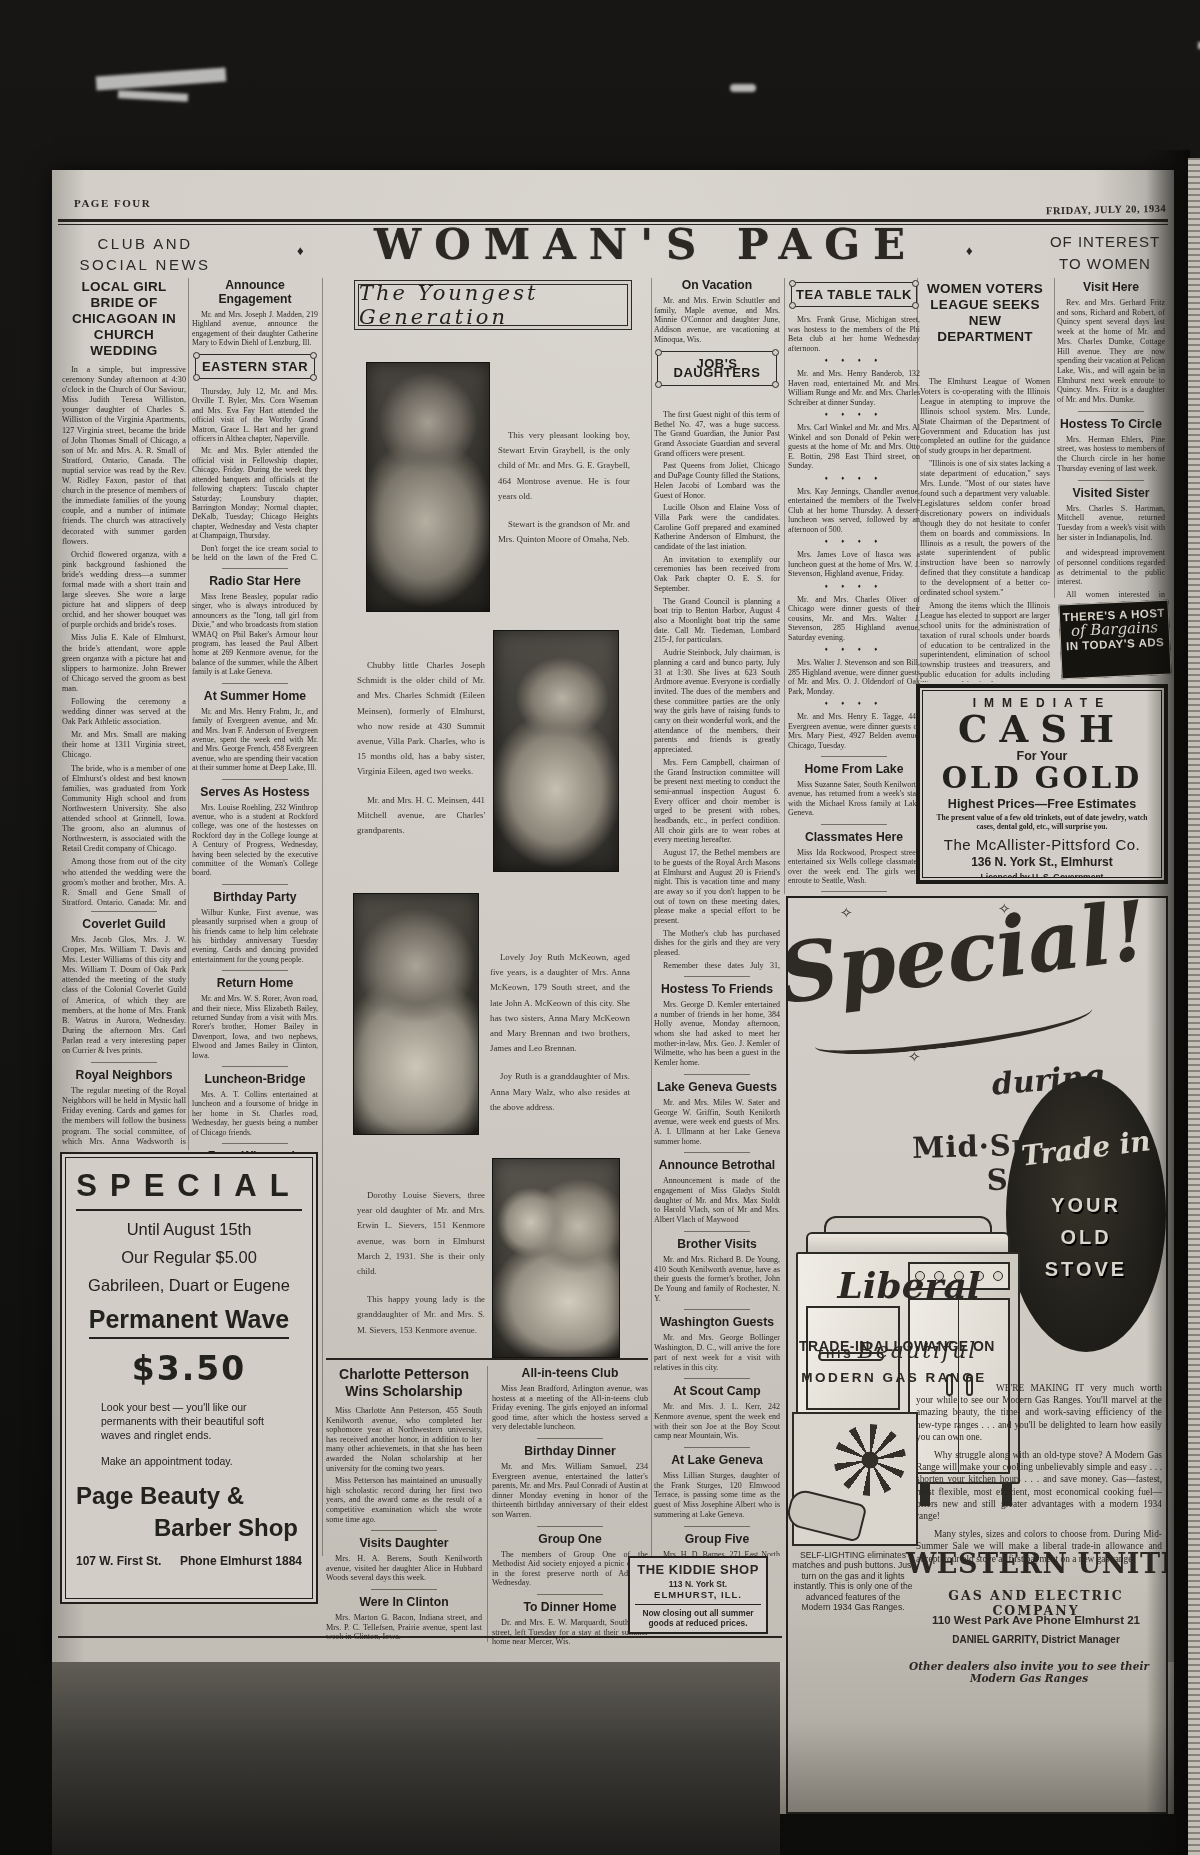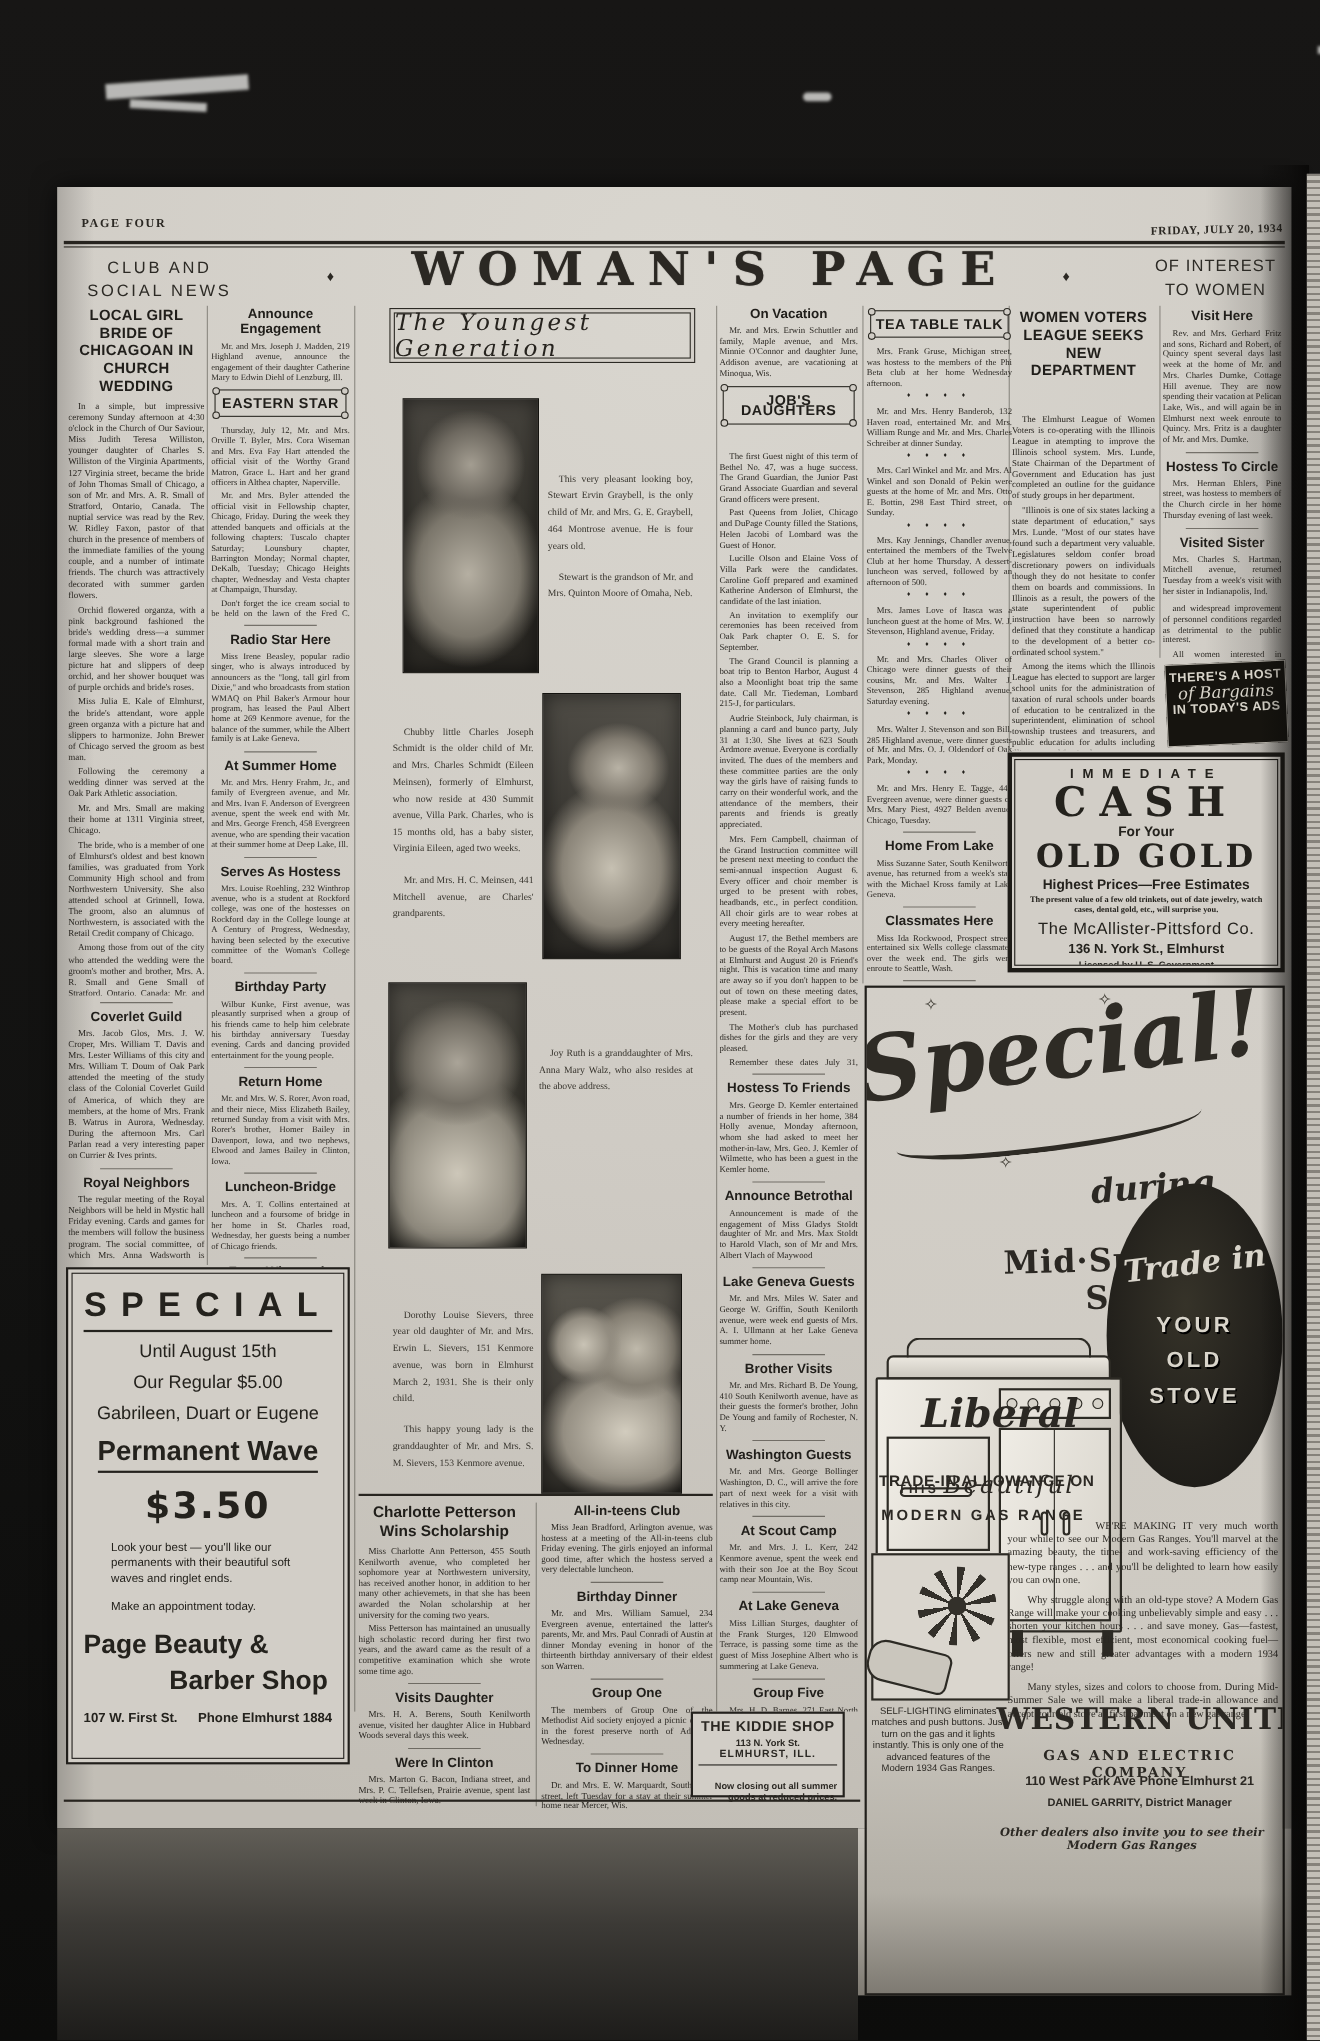--- a/index.html
+++ b/index.html
@@ -100,21 +100,21 @@
   .wvBody{width:176px;margin:12px auto 0;text-align:left;font-size:10.5px;line-height:14px;}
   #wvShop1{font-size:24px;font-weight:bold;text-align:left;margin:14px 0 0 10px;}
   #wvShop2{font-size:24px;font-weight:bold;text-align:right;margin:4px 14px 0 0;}
   #wvRow{display:flex;justify-content:space-between;font-size:12px;font-weight:bold;margin:12px 10px 0;}
 
   #adKiddie{left:628px;top:1556px;width:140px;height:78px;border:2px solid #23211d;box-shadow:0 0 0 1px #d2cec7 inset;
     text-align:center;font-family:"Liberation Sans",sans-serif;padding:4px 5px;}
   #kdTitle{font-size:13px;font-weight:bold;letter-spacing:.5px;}
   #kdAddr{font-size:8.5px;font-weight:bold;margin-top:2px;}
   #kdCity{font-size:9.5px;font-weight:bold;letter-spacing:1px;}
-  #kdBody{font-size:8.4px;font-weight:bold;text-align:right;line-height:10px;margin-top:4px;border-top:1px solid #23211d;padding-top:13px;}
+  #kdBody{font-size:8.4px;font-weight:bold;text-align:center;line-height:10px;margin-top:4px;border-top:1px solid #23211d;padding-top:3px;}
 
   #adOldGold{left:916px;top:684px;width:252px;height:200px;border:4px solid #1d1b17;z-index:6;}
   #adOldGold .inner{position:absolute;left:2px;top:2px;right:2px;bottom:2px;border:1px solid #1d1b17;
     text-align:center;font-family:"Liberation Sans",sans-serif;color:#24221d;overflow:hidden;}
   #ogKicker{font-size:12px;font-weight:bold;letter-spacing:8px;margin-top:5px;}
   #ogCash{font-family:"DejaVu Serif",serif;font-weight:bold;font-size:37px;line-height:38px;letter-spacing:12px;}
   #ogFor{font-size:12.5px;font-weight:bold;margin-top:1px;}
   #ogGold{font-family:"DejaVu Serif",serif;font-weight:bold;font-size:29px;line-height:31px;letter-spacing:3px;}
   #ogHigh{font-size:12.5px;font-weight:bold;margin-top:3px;}
   #ogSmall{font-size:7.6px;line-height:8.8px;margin:3px 9px 0;font-family:"Liberation Serif",serif;font-weight:bold;}
@@ -334,29 +334,29 @@
           <p>Remember these dates July 31, August 4, August 17 and Auguts 20.</p>
         </div>
       </div>
       <div class="sec gothic">
         <div class="st gothic">Hostess To Friends</div>
         <div class="ps">
           <p>Mrs. George D. Kemler entertained a number of friends in her home, 384 Holly avenue, Monday afternoon, whom she had asked to meet her mother-in-law, Mrs. Geo. J. Kemler of Wilmette, who has been a guest in the Kemler home.</p>
         </div>
       </div>
       <div class="sec gothic">
+        <div class="st gothic">Lake Geneva Guests</div>
+        <div class="ps">
+          <p>Mr. and Mrs. Miles W. Sater and George W. Griffin, South Kenilorth avenue, were week end guests of Mrs. A. I. Ullmann at her Lake Geneva summer home.</p>
+        </div>
+      </div>
+      <div class="sec gothic">
         <div class="st gothic">Announce Betrothal</div>
         <div class="ps">
           <p>Announcement is made of the engagement of Miss Gladys Stoldt daughter of Mr. and Mrs. Max Stoldt to Harold Vlach, son of Mr and Mrs. Albert Vlach of Maywood</p>
-        </div>
-      </div>
-      <div class="sec gothic">
-        <div class="st gothic">Lake Geneva Guests</div>
-        <div class="ps">
-          <p>Mr. and Mrs. Miles W. Sater and George W. Griffin, South Kenilorth avenue, were week end guests of Mrs. A. I. Ullmann at her Lake Geneva summer home.</p>
         </div>
       </div>
       <div class="sec gothic">
         <div class="st gothic">Brother Visits</div>
         <div class="ps">
           <p>Mr. and Mrs. Richard B. De Young, 410 South Kenilworth avenue, have as their guests the former's brother, John De Young and family of Rochester, N. Y.</p>
         </div>
       </div>
       <div class="sec gothic">
         <div class="st gothic">Washington Guests</div>
@@ -517,20 +517,21 @@
     <p>This very pleasant looking boy, Stewart Ervin Graybell, is the only child of Mr. and Mrs. G. E. Graybell, 464 Montrose avenue.  He is four years old.</p>
     <p>Stewart is the grandson of Mr. and Mrs. Quinton Moore of Omaha, Neb.</p>
   </div>
   <div class="photo phB" style="left:493px;top:630px;width:124px;height:240px;"></div>
   <div class="cap" style="left:357px;top:658px;width:128px;">
     <p>Chubby little Charles Joseph Schmidt is the older child of Mr. and Mrs. Charles Schmidt (Eileen Meinsen), formerly of Elmhurst, who now reside at 430 Summit avenue, Villa Park. Charles, who is 15 months old, has a baby sister, Virginia Eileen, aged two weeks.</p>
     <p>Mr. and Mrs. H. C. Meinsen, 441 Mitchell avenue, are Charles' grandparents.</p>
   </div>
   <div class="photo phC" style="left:353px;top:893px;width:124px;height:240px;"></div>
   <div class="cap" style="left:490px;top:950px;width:140px;">
+    <p>Lovely Joy Ruth McKeown, aged five years, is a daughter of Mrs. Anna McKeown, 179 South street, and the late John A. McKeown of this city. She has two sisters, Anna Mary McKeown and Mary Brennan and two brothers, James and Leo Brennan.</p>
     <p>Joy Ruth is a granddaughter of Mrs. Anna Mary Walz, who also resides at the above address.</p>
   </div>
   <div class="photo phD" style="left:492px;top:1158px;width:126px;height:198px;"></div>
   <div class="cap" style="left:357px;top:1188px;width:128px;">
     <p>Dorothy Louise Sievers, three year old daughter of Mr. and Mrs. Erwin L. Sievers, 151 Kenmore avenue, was born in Elmhurst March 2, 1931. She is their only child.</p>
     <p>This happy young lady is the granddaughter of Mr. and Mrs. S. M. Sievers, 153 Kenmore avenue.</p>
   </div>
 
   <div class="ad" id="adWave">
     <div class="inner">

